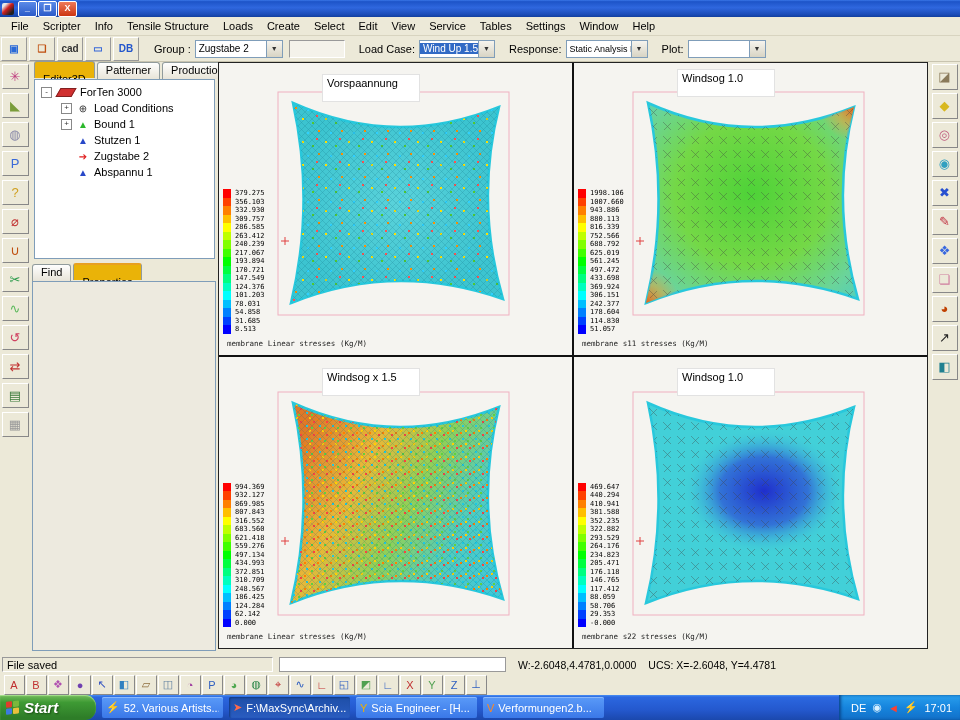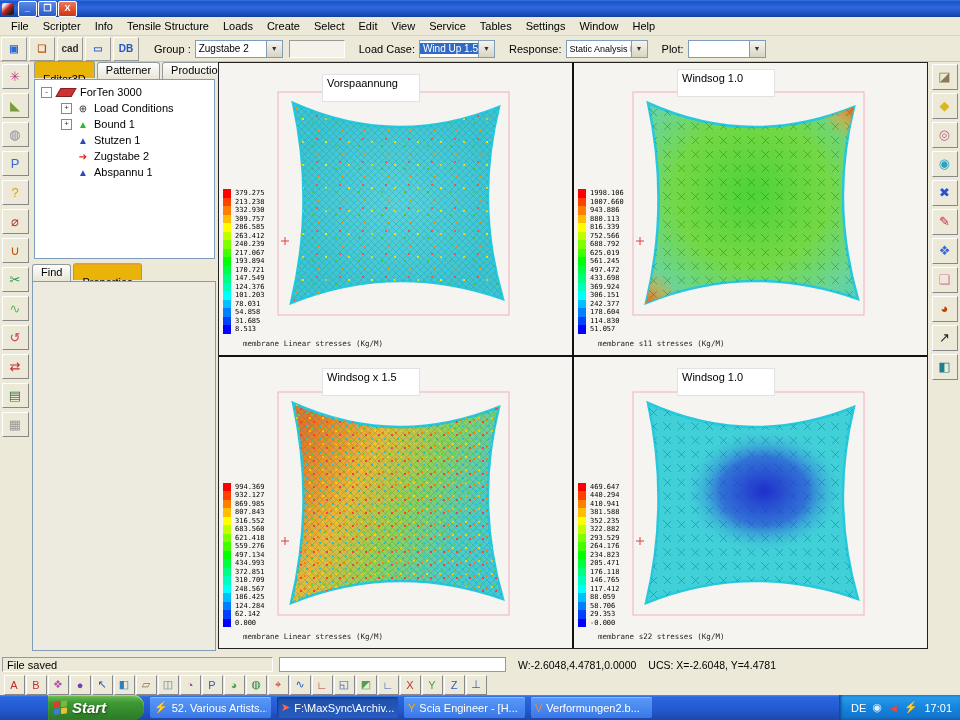--- a/index.html
+++ b/index.html
@@ -63,41 +63,41 @@
   .vpgrid{position:absolute;left:218px;top:62px;width:710px;height:587px;background:#111;border:1px solid #222;box-sizing:border-box;
     display:grid;grid-template-columns:1fr 1fr;grid-template-rows:1fr 1fr;gap:2px;}
   .viewport{position:relative;background:#f5f4f0;overflow:hidden;}
   .vp-title{position:absolute;left:104px;top:12px;width:96px;height:26px;background:#fff;
     font-size:11px;padding:2px 0 0 4px;box-sizing:border-box;box-shadow:0 0 0 1px #e2e2e2;}
   .viewport.tr .vp-title{top:7px;}
   .legend{position:absolute;left:4px;top:126px;display:flex;}
   .lg-bar{display:flex;flex-direction:column;margin-right:4px;}
   .lg-swatch{width:8px;height:8.5px;}
   .lg-val{font-family:"DejaVu Sans Mono",monospace;font-size:7px;line-height:8.5px;white-space:nowrap;}
-  .vp-caption{position:absolute;left:8px;bottom:7px;font-family:"DejaVu Sans Mono",monospace;font-size:7.5px;color:#222;margin-left:16px;}
+  .vp-caption{position:absolute;left:8px;bottom:7px;font-family:"DejaVu Sans Mono",monospace;font-size:7.5px;color:#222;}
   .sail{position:absolute;left:58px;top:28px;}
   .viewport.br .sail,.viewport.bl .sail{top:34px;}
 
   
   .statusbar{position:absolute;left:0;top:655px;width:776px;height:19px;background:#ece9d8;display:flex;align-items:center;}
   .st-msg{width:428px;height:15px;margin-left:2px;border:1px solid #999;border-bottom-color:#fff;border-right-color:#fff;
     padding:0 4px;line-height:14px;background:#ece9d8;box-sizing:border-box;}
   .st-cmd{width:360px;height:15px;margin-left:6px;border:1px solid #999;background:#fff;font-size:10px;box-sizing:border-box;}
   .st-coords{margin-left:12px;white-space:nowrap;font-size:10.5px;}
 
   
   .botbar{position:absolute;left:0;top:674px;width:960px;height:21px;background:#ece9d8;display:flex;align-items:center;padding-left:3px;box-sizing:border-box;}
   .botbar .strip-btn{width:19px;height:18px;margin:0 0.5px;font-size:11px;}
 
   
   .taskbar{position:absolute;left:0;top:695px;width:960px;height:25px;
     background:linear-gradient(180deg,#4a90f4 0%,#2b67e0 8%,#2458cd 60%,#1b48ad 100%);display:flex;align-items:stretch;}
   .startbtn{width:90px;border-radius:0 11px 11px 0;display:flex;align-items:center;padding-left:6px;
     background:linear-gradient(180deg,#74bd5c 0%,#3e9a34 30%,#2e7d28 90%);
-    box-shadow:inset 0 1px 1px #a8e090;color:#fff;font-style:italic;font-weight:bold;font-size:15px;text-shadow:1px 1px 2px #1a4a12;margin-left:48px;}
+    box-shadow:inset 0 1px 1px #a8e090;color:#fff;font-style:italic;font-weight:bold;font-size:15px;text-shadow:1px 1px 2px #1a4a12;}
   .flag{width:14px;height:14px;display:grid;grid-template-columns:6px 6px;grid-template-rows:6px 6px;gap:1px;margin-right:4px;transform:skewY(-6deg);}
   .flag i{border-radius:1px;}
   .task{width:113px;margin:2px 0 2px 6px;border-radius:2px;display:flex;align-items:center;padding:0 4px;gap:4px;
     background:linear-gradient(180deg,#5a9af8,#3a78e8);box-shadow:inset 0 1px 0 #8ab8fa;color:#fff;overflow:hidden;}
   .task.active{background:linear-gradient(180deg,#1e4fa8,#2a5cc0);box-shadow:inset 1px 1px 2px #123a80;}
   .task .ticon{font-size:11px;flex:none;}
   .task .tlabel{white-space:nowrap;overflow:hidden;font-size:11px;}
   .tray{margin-left:auto;display:flex;align-items:center;gap:6px;padding:0 8px 0 12px;
     background:linear-gradient(180deg,#2aa0ee 0%,#1684dd 50%,#1270c8 100%);box-shadow:inset 2px 0 3px #0a4a90;color:#fff;}
   .tray .ti{font-size:11px;}
@@ -347,21 +347,21 @@
             <div class="lg-swatch" style="background: rgb(0, 255, 128);"></div>
             <div class="lg-swatch" style="background: rgb(0, 255, 191);"></div>
             <div class="lg-swatch" style="background: rgb(0, 255, 255);"></div>
             <div class="lg-swatch" style="background: rgb(0, 191, 255);"></div>
             <div class="lg-swatch" style="background: rgb(0, 128, 255);"></div>
             <div class="lg-swatch" style="background: rgb(0, 64, 255);"></div>
             <div class="lg-swatch" style="background: rgb(0, 0, 255);"></div>
           </div>
         <div class="lg-vals">
             <div class="lg-val">379.275</div>
-            <div class="lg-val">213.238</div>
+            <div class="lg-val">356.103</div>
             <div class="lg-val">332.930</div>
             <div class="lg-val">309.757</div>
             <div class="lg-val">286.585</div>
             <div class="lg-val">263.412</div>
             <div class="lg-val">240.239</div>
             <div class="lg-val">217.067</div>
             <div class="lg-val">193.894</div>
             <div class="lg-val">170.721</div>
             <div class="lg-val">147.549</div>
             <div class="lg-val">124.376</div>

